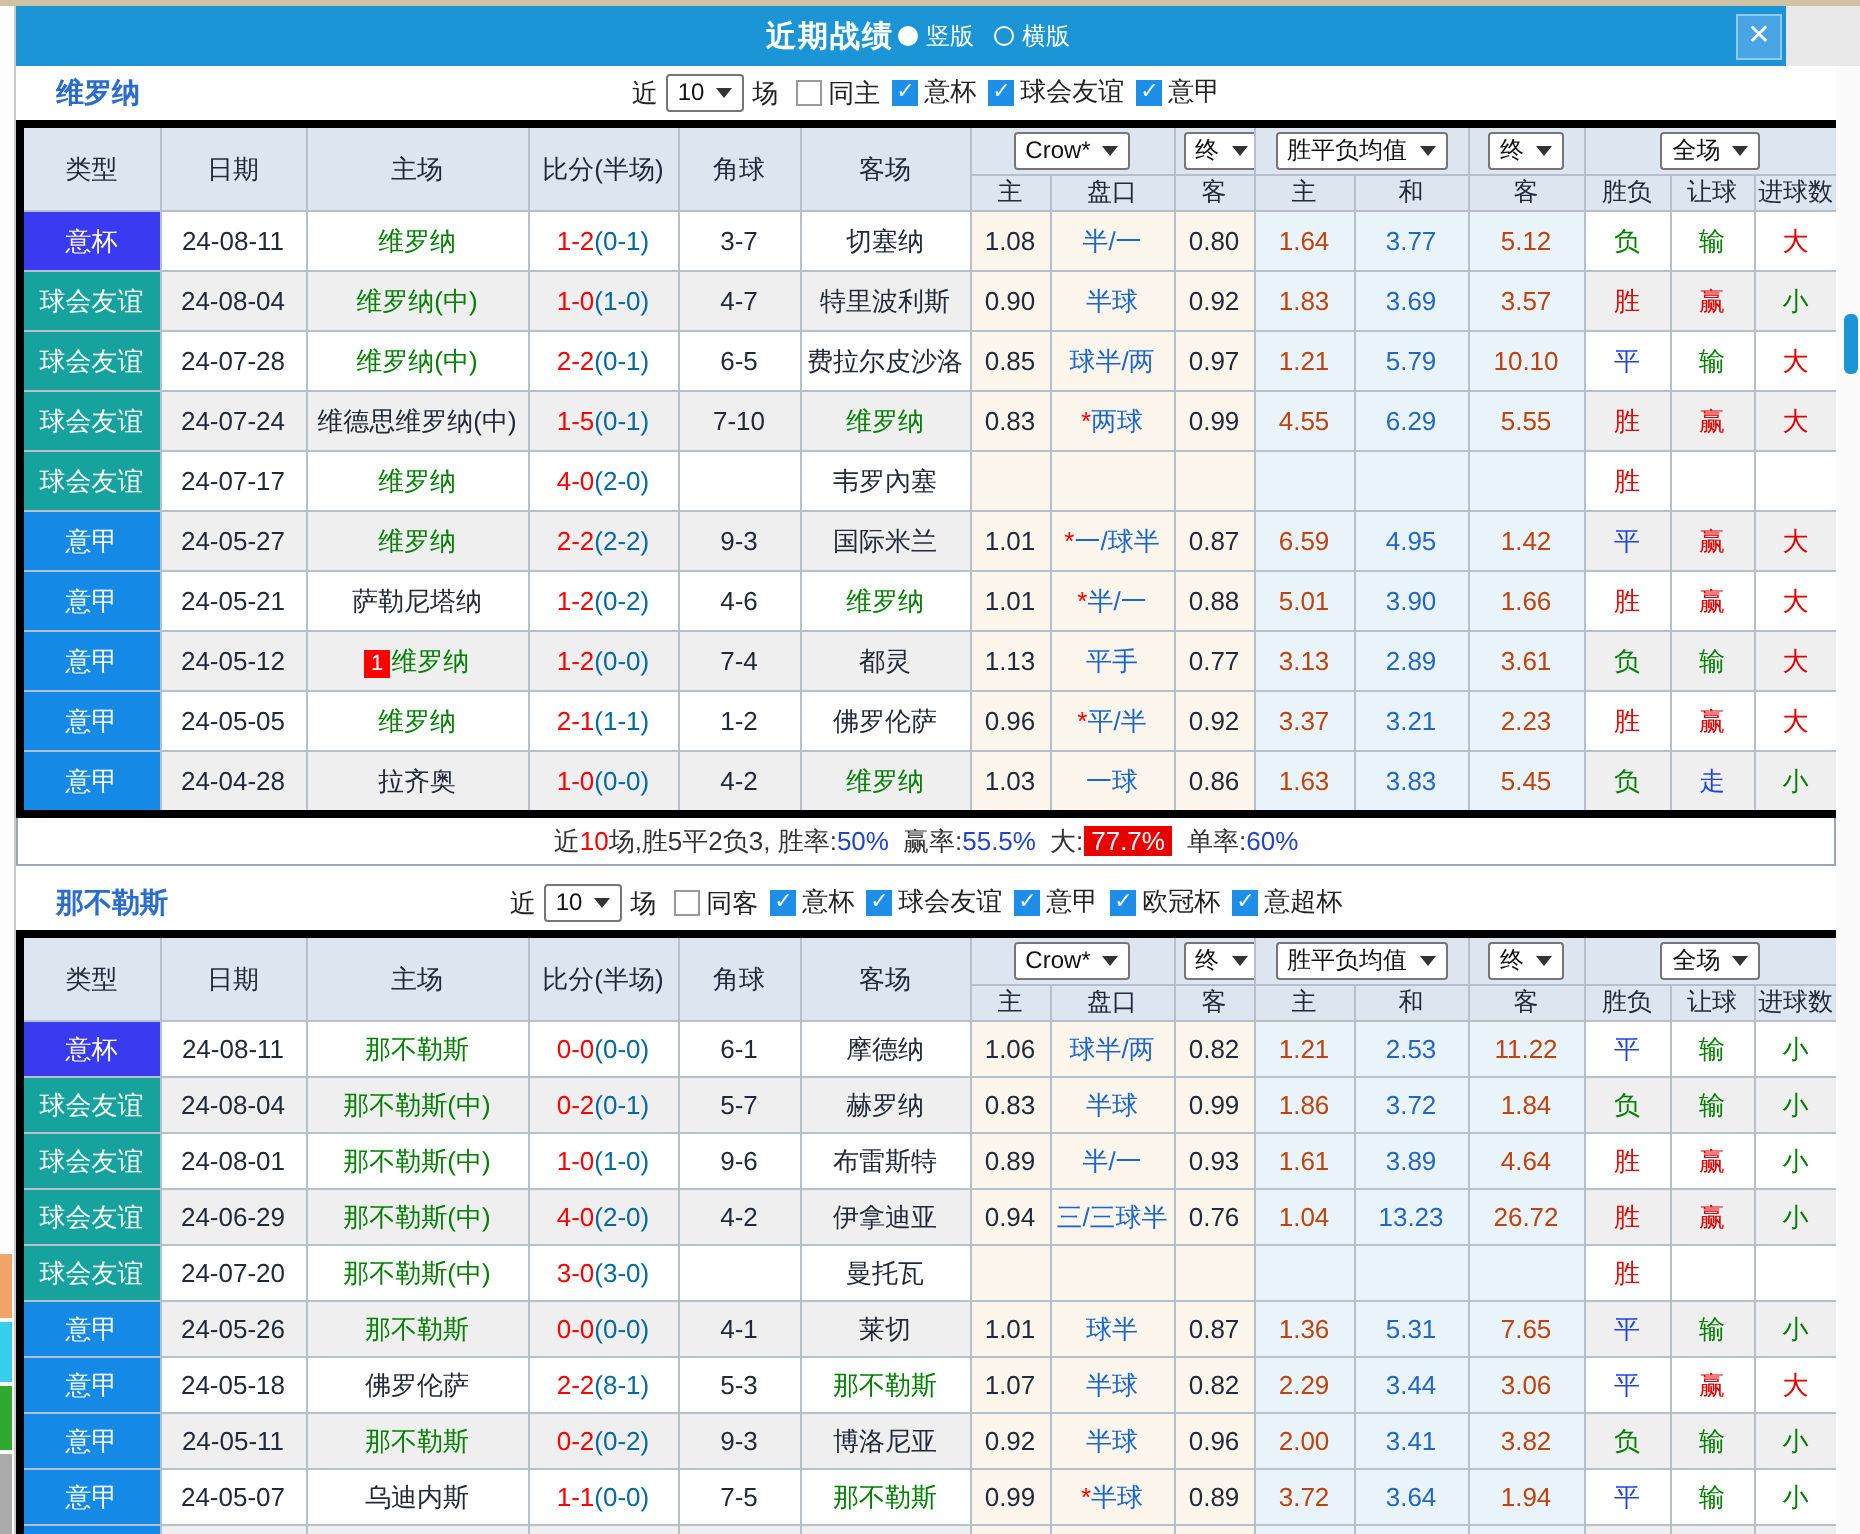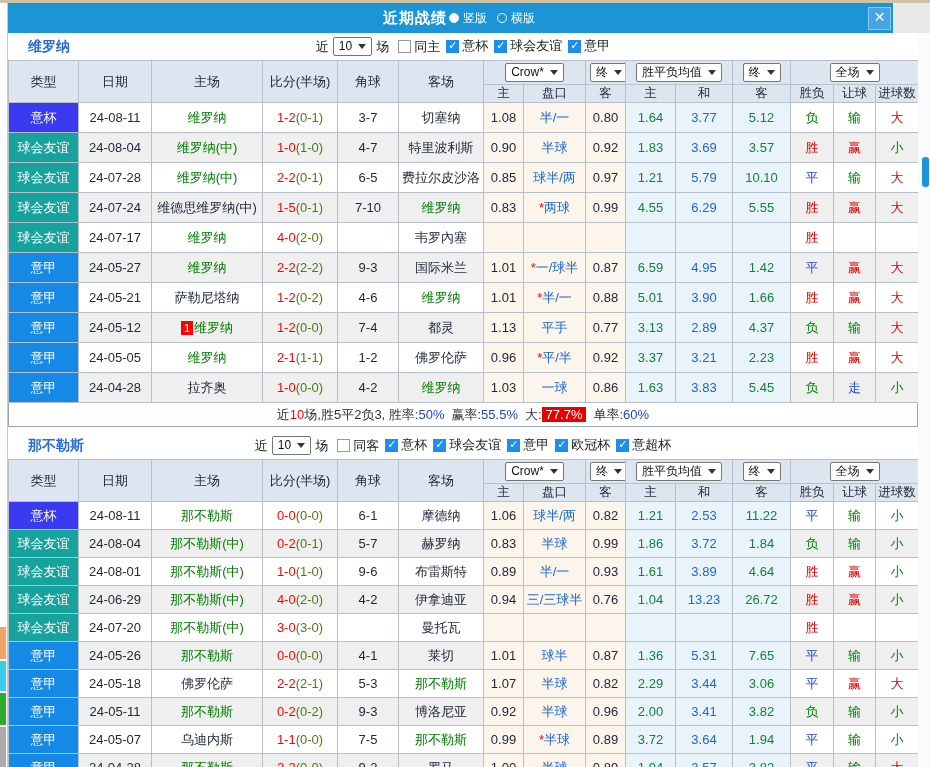--- a/index.html
+++ b/index.html
@@ -32,40 +32,40 @@
   .fake-select{display:inline-flex;align-items:center;border:1px solid #767676;border-radius:2px;background:#fff;
                padding:1px 5px;font-size:12px;margin:0 4px;line-height:15px;color:#111;cursor:default;}
   .arr{width:0;height:0;border-left:4px solid transparent;border-right:4px solid transparent;border-top:5px solid #333;margin-left:6px;}
   .checkbox{width:13px;height:13px;border:1px solid #9a9a9a;background:#fff;display:inline-block;margin:0 3px 0 9px;
             position:relative;box-sizing:border-box;vertical-align:-2px;}
   .checkbox.checked{background:#1e8fe8;border-color:#1e8fe8;}
   .checkbox.checked::after{content:"\2713";color:#fff;font-size:11px;font-weight:bold;position:absolute;left:1px;top:-2px;}
   .cb-item{display:inline-flex;align-items:center;}
   .cb-item .checkbox{margin-left:6px;}
 
-  table.matches{width:910px;border-collapse:collapse;table-layout:fixed;border:1px solid #000000;padding-left:24px;}
+  table.matches{width:910px;border-collapse:collapse;table-layout:fixed;border:4px solid #000000;padding-left:24px;}
   table.matches th,table.matches td{border:1px solid #b6bfca;text-align:center;padding:0;font-size:13px;overflow:hidden;white-space:nowrap;}
   thead th{background:#dde6f0;font-weight:normal;color:#222a3a;}
   thead tr.hr1 th{height:23px;}
   thead tr.hr2 th{height:16px;font-size:12.5px;}
   .sec0 tbody td{height:29px;}
   .sec1 tbody td{height:27px;}
   tbody tr.even td{background:#efefef;}
   td.cream{background:#fbf5ec !important;}
-  td.bluecol{background:#e9f4fa !important;color:#15803d;}
+  td.bluecol{background:#e9f4fa !important;color:#c2410c;}
   td.avg-draw{color:#2166c8;}
   td.hd{color:#1a66cc;}
   .star{color:#f00;}
   td.type-cell{color:#fff;font-size:13px;}
   .t-cup{background:#3a3af0 !important;}
   .t-fri{background:#17a39d !important;}
   .t-lg{background:#1589e6 !important;}
   .focus{color:#008000;}
   .score-main{color:#ff0000;}
-  .score-half{color:#4d7c0f;}
+  .score-half{color:#0369a1;}
   .redcard{display:inline-block;background:#f00;color:#fff;font-size:11px;line-height:14px;padding:0 3px;margin-right:1px;}
   td.c-red{color:#e00000;}
   td.c-blue{color:#2244dd;}
   td.c-green{color:#008000;}
 
   .summary-row{height:23px;border:1px solid #9aa6b4;border-top:none;display:flex;align-items:center;
                justify-content:center;font-size:13px;background:#fff;color:#333;}
   .summary-row span{white-space:pre;}
   .count-red{color:#f00;}
   .pct{color:#2244cc;}
@@ -315,21 +315,21 @@
               <td>24-05-12</td>
               <td><span class="redcard">1</span><span class="focus">维罗纳</span></td>
               <td><span class="score-main">1-2</span><span class="score-half">(0-0)</span></td>
               <td>7-4</td>
               <td><span>都灵</span></td>
               <td class="cream">1.13</td>
               <td class="cream hd">平手</td>
               <td class="cream">0.77</td>
               <td class="bluecol">3.13</td>
               <td class="bluecol avg-draw">2.89</td>
-              <td class="bluecol">4.37</td>
+              <td class="bluecol">3.61</td>
               <td class="c-green">负</td>
               <td class="c-green">输</td>
               <td class="c-red">大</td>
             </tr>
             <tr class="odd">
               <td class="type-cell t-lg">意甲</td>
               <td>24-05-05</td>
               <td><span class="focus">维罗纳</span></td>
               <td><span class="score-main">2-1</span><span class="score-half">(1-1)</span></td>
               <td>1-2</td>
@@ -578,21 +578,21 @@
               <td class="bluecol avg-draw">5.31</td>
               <td class="bluecol">7.65</td>
               <td class="c-blue">平</td>
               <td class="c-green">输</td>
               <td class="c-green">小</td>
             </tr>
             <tr class="odd">
               <td class="type-cell t-lg">意甲</td>
               <td>24-05-18</td>
               <td><span>佛罗伦萨</span></td>
-              <td><span class="score-main">2-2</span><span class="score-half">(2-1)</span></td>
+              <td><span class="score-main">2-2</span><span class="score-half">(8-1)</span></td>
               <td>5-3</td>
               <td><span class="focus">那不勒斯</span></td>
               <td class="cream">1.07</td>
               <td class="cream hd">半球</td>
               <td class="cream">0.82</td>
               <td class="bluecol">2.29</td>
               <td class="bluecol avg-draw">3.44</td>
               <td class="bluecol">3.06</td>
               <td class="c-blue">平</td>
               <td class="c-red">赢</td>

